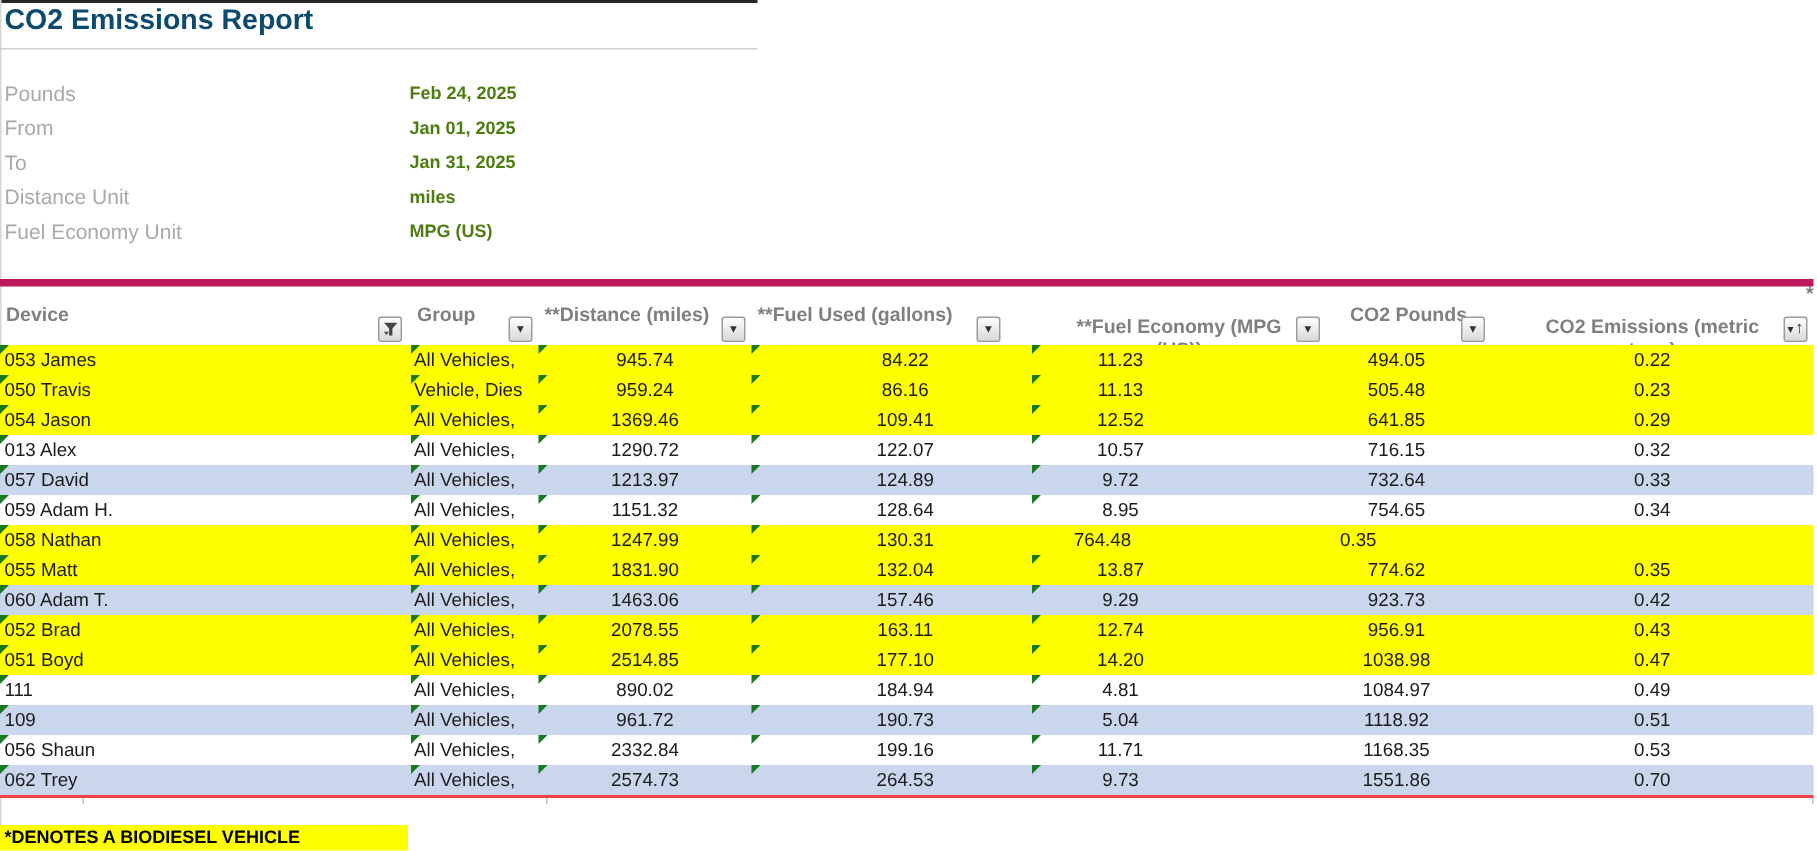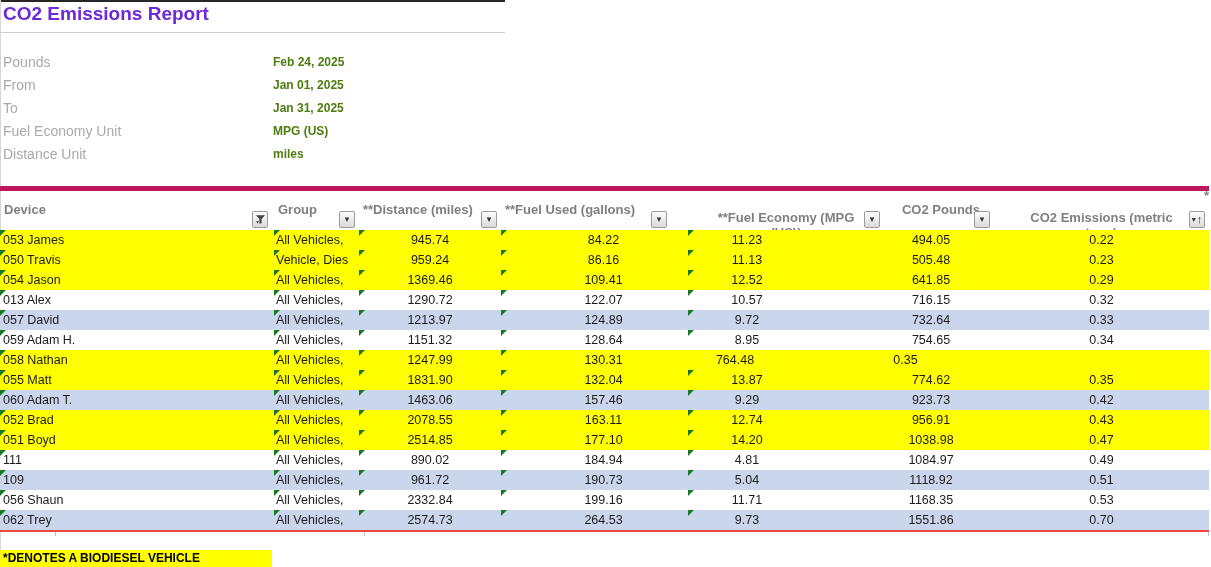--- a/index.html
+++ b/index.html
@@ -3,39 +3,39 @@
 <meta charset="utf-8">
 <style>
   html,body{margin:0;padding:0}
   body{
     width:1211px;height:567px;position:relative;overflow:hidden;
     background:#fff;font-family:"Liberation Sans",sans-serif;
     -webkit-font-smoothing:antialiased;
   }
 
   
-  #title{position:absolute;left:3px;top:3px;font-size:19px;font-weight:bold;color:#6d28d9;white-space:nowrap}
+  #title{position:absolute;left:3px;top:3px;font-size:19px;font-weight:bold;color:#0c4a6e;white-space:nowrap}
   #title-topline{position:absolute;left:0;top:0;width:505px;height:2px;background:#262626}
   #title-underline{position:absolute;left:0;top:32px;width:505px;height:1px;background:#cfcfcf}
   #leftline{position:absolute;left:0;top:0;width:1px;height:230px;background:#d6d6d6}
   #leftline2{position:absolute;left:0;top:532px;width:1px;height:19px;background:#d6d6d6}
 
   
   #meta{position:absolute;left:3px;top:51px}
   .meta-row{position:relative;height:23px;width:620px}
   .meta-label{position:absolute;left:0;top:0;line-height:23px;font-size:14px;color:#a9a9a9;white-space:nowrap}
   .meta-value{position:absolute;left:270px;top:0;line-height:23px;font-size:12px;font-weight:bold;color:#4d7c0f;white-space:nowrap}
 
   
   #hdr{position:absolute;left:0;top:186px;width:1209px;height:44px;display:flex;border-top:5px solid #be185d;box-sizing:border-box}
   .hc{position:relative;height:100%;box-sizing:border-box}
   .c0{width:274px}.c1{width:85px}.c2{width:142px}.c3{width:187px}.c4{width:196px}.c5{width:110px}.c6{width:215px}
   .hlabel{position:absolute;font-size:13px;font-weight:bold;color:#7f7f7f}
   .one .hlabel{top:11px;left:4px;white-space:nowrap}
-  .c5.one .hlabel{left:0;width:100%;text-align:right;box-sizing:border-box;padding-right:14px}
+  .c5.one .hlabel{left:16px;width:100%;text-align:left;box-sizing:border-box;padding-right:14px}
   .two .hlabel{top:19px;left:0;width:100%;text-align:center;line-height:15px;white-space:pre-line}
   .fbtn{position:absolute;right:4px;bottom:2px;width:16px;height:17px;padding:0;margin:0;
         background:linear-gradient(#fefefe,#d9d9d9);border:1px solid #9b9b9b;border-radius:2px;
         display:flex;align-items:center;justify-content:center;cursor:default}
   .c0 .fbtn{right:6px}
   .c3 .fbtn{right:21px}
   .icon-dd{font-size:9px;color:#333;line-height:1}
   .icon-sort-dd{font-size:8px;color:#333;line-height:1;margin-right:1px;align-self:flex-end;margin-bottom:3px}
   .icon-sort-up{font-size:11px;color:#333;line-height:1}
   #clip-col{position:absolute;left:1204px;top:188px;font-size:13px;font-weight:bold;color:#7f7f7f}
@@ -79,26 +79,26 @@
   </div>
     <div class="meta-row">
     <span class="meta-label">From</span>
     <span class="meta-value">Jan 01, 2025</span>
   </div>
     <div class="meta-row">
     <span class="meta-label">To</span>
     <span class="meta-value">Jan 31, 2025</span>
   </div>
     <div class="meta-row">
+    <span class="meta-label">Distance Unit</span>
+    <span class="meta-value">miles</span>
+  </div>
+    <div class="meta-row">
     <span class="meta-label">Fuel Economy Unit</span>
     <span class="meta-value">MPG (US)</span>
-  </div>
-    <div class="meta-row">
-    <span class="meta-label">Distance Unit</span>
-    <span class="meta-value">miles</span>
   </div>
   </div>
 
 <div id="hdr">
     <div class="hc c0 one">
     <div class="hlabel">Device</div>
     <button class="fbtn">
   <svg width="11" height="11" viewBox="0 0 11 11">
     <path fill="#444" d="M1 1.2h9L6.6 5v4.6H4.4V5Z"></path>
     <path fill="#444" d="M1 7.2l1.6 2.2 1.6-2.2Z"></path>

